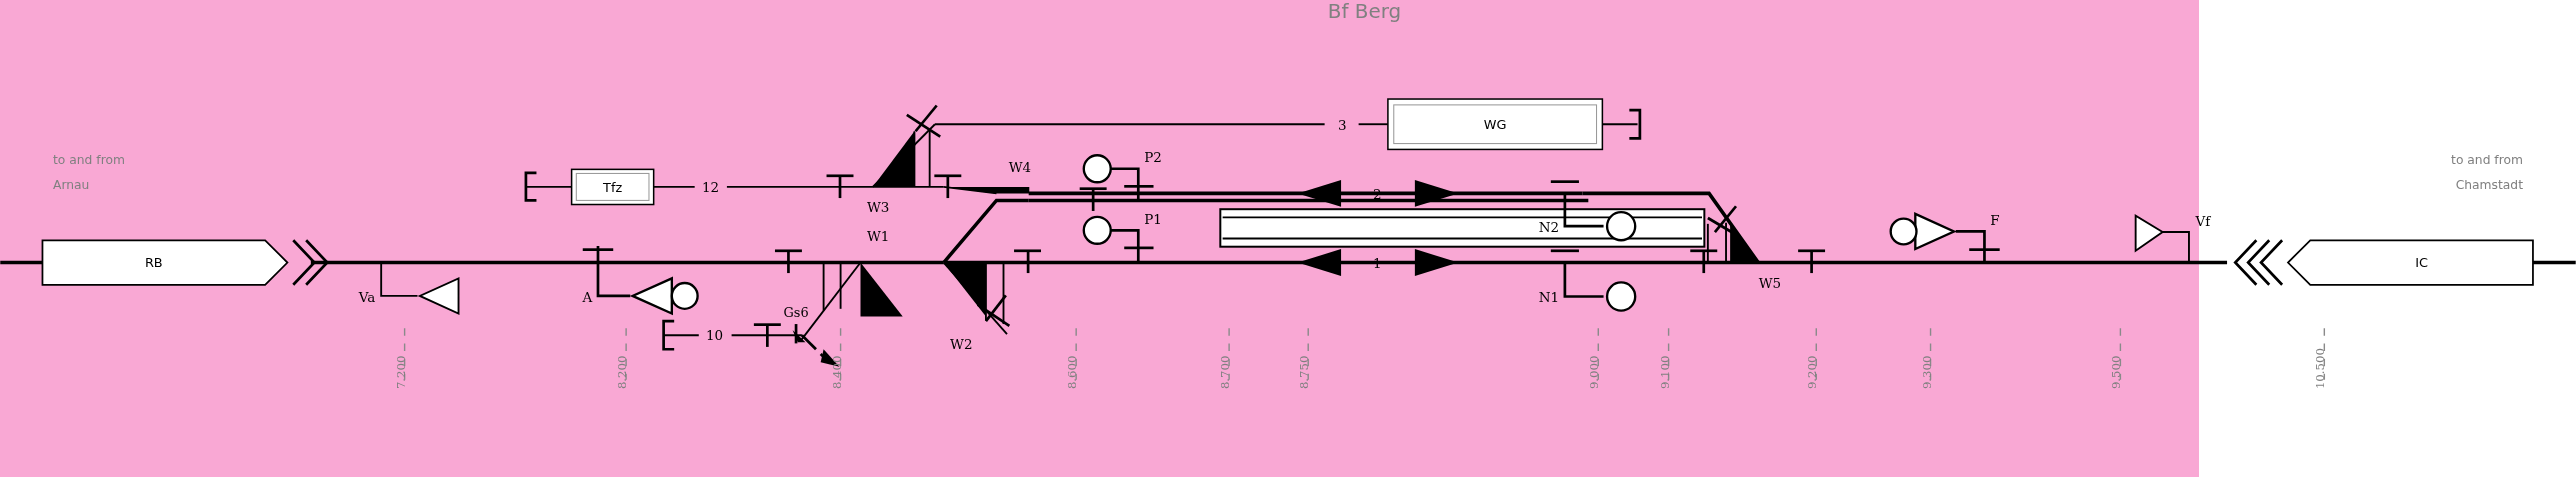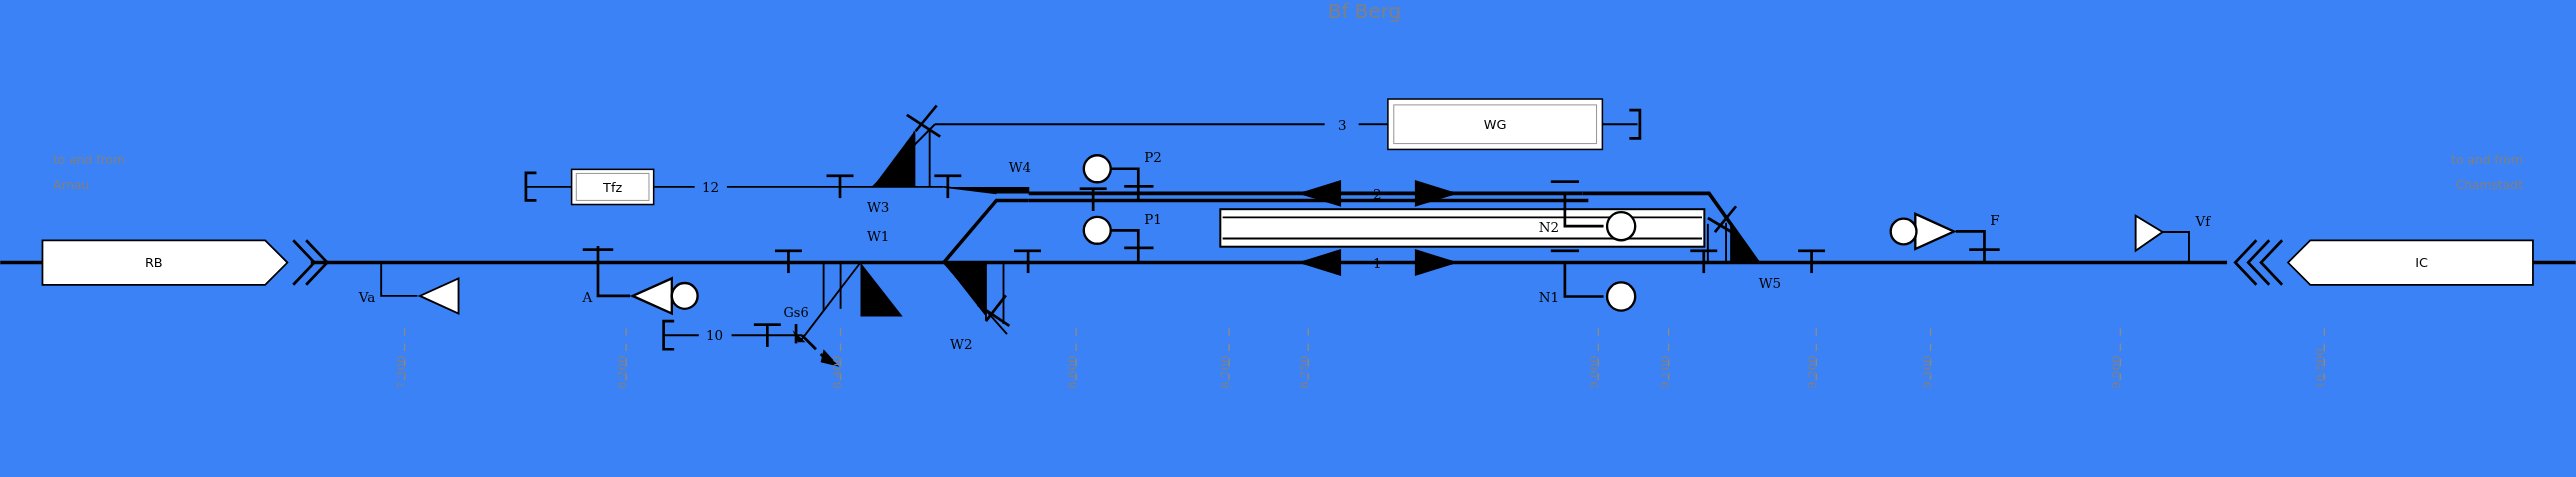--- a/index.html
+++ b/index.html
@@ -1,21 +1,21 @@
 <!DOCTYPE html>
 <html style="font-size:9.4px"><head>
 <meta charset="utf-8">
 <title>Bf Berg</title>
 <style>
   html,body{margin:0;padding:0;background:#ffffff;}
   body{
     font-family:"DejaVu Sans","Liberation Sans",sans-serif;
     width:2576px;height:477px;overflow:hidden;
   }
-  #stage{position:relative;width:2576px;height:477px;background:#3b82f6;}
+  #stage{position:relative;width:2199px;height:477px;background:#f9a8d4;}
   #svgroot{position:absolute;left:0;top:0;width:2576px;height:477px;}
   .ttl{
     font-family:"DejaVu Sans","Liberation Sans",sans-serif;
     font-size:34px;fill:#808080;
   }
   .gray-note{
     font-family:"DejaVu Sans","Liberation Sans",sans-serif;
     font-size:21px;fill:#808080;
   }
   .lbl{

